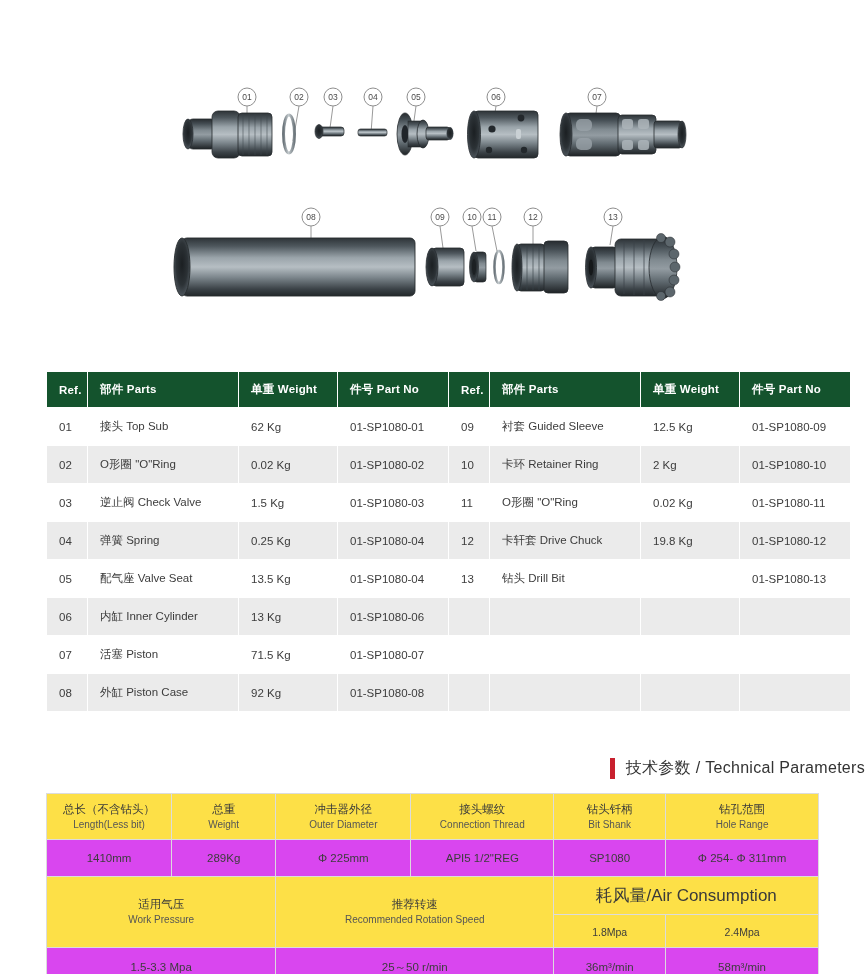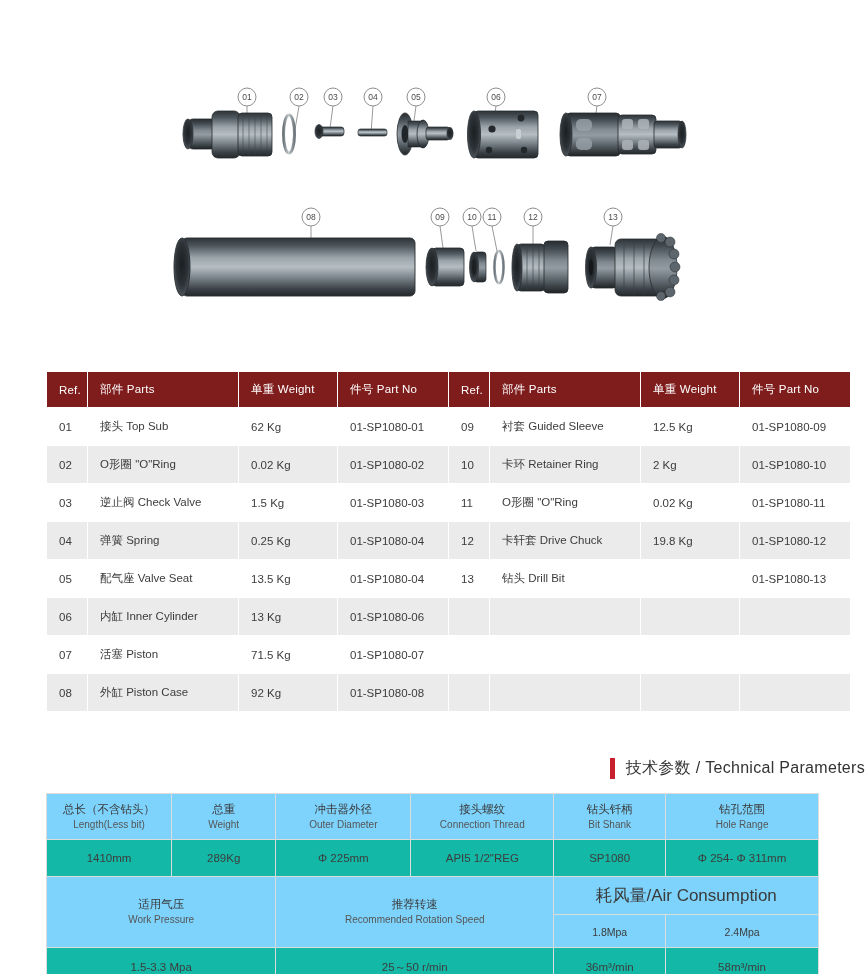--- a/index.html
+++ b/index.html
@@ -14,21 +14,21 @@
   .page { position: relative; width: 865px; height: 974px; margin-top: 33px; }
 
   
   .diagram { position: relative; width: 865px; height: 310px; background: #ffffff; }
   .diagram svg { display: block; }
 
   
   .parts-wrap { margin: 0 46px 0 46px; padding-top: 28px; }
   table.parts { border-collapse: separate; border-spacing: 1px 1px; width: 773px; table-layout: fixed; }
   table.parts th {
-    background: #7f1d1d; color: #ffffff; font-weight: normal;
+    background: #14532d; color: #ffffff; font-weight: bold;
     font-size: 11.5px; text-align: left; padding: 10px 12px; height: 34px;
     letter-spacing: .2px;
   }
   table.parts td {
     font-size: 11.5px; padding: 11px 12px; height: 34px; color: #3c3c3c;
     background: #ffffff; vertical-align: middle;
   }
   table.parts tr.alt td { background: #ebebeb; }
   .c-ref   { width: 40px; text-align: left !important; }
   .c-part  { width: 150px; }
@@ -42,23 +42,23 @@
   .sec-bar { width: 5px; height: 21px; background: #c8202e; display: block; }
   .sec-text { font-size: 16px; color: #333333; letter-spacing: .3px; }
 
   
   .tech-wrap { margin: 14px 46px 0 46px; }
   table.tech { border-collapse: collapse; width: 773px; table-layout: fixed; }
   table.tech th, table.tech td {
     border: 1px solid #dcdcdc; text-align: center; vertical-align: middle;
   }
   table.tech th {
-    background: #7dd3fc; font-weight: normal; color: #4a4a4a; padding: 7px 14px;
-  }
-  table.tech td { background: #14b8a6; padding: 12px 4px; font-size: 11.5px; color: #3c3c3c; }
+    background: #fde047; font-weight: normal; color: #4a4a4a; padding: 7px 14px;
+  }
+  table.tech td { background: #d946ef; padding: 12px 4px; font-size: 11.5px; color: #3c3c3c; }
   .th-cn { font-size: 11.5px; display: block; line-height: 1.45; color: #3a3a3a; }
   .th-en { font-size: 10px; display: block; line-height: 1.4; color: #555555; }
   .air-head { font-size: 17px; color: #3a3a3a; }
   .air-sub  { font-size: 10.5px; color: #3c3c3c; }
 </style>
 </head>
 <body>
 
 <div class="page">
 

